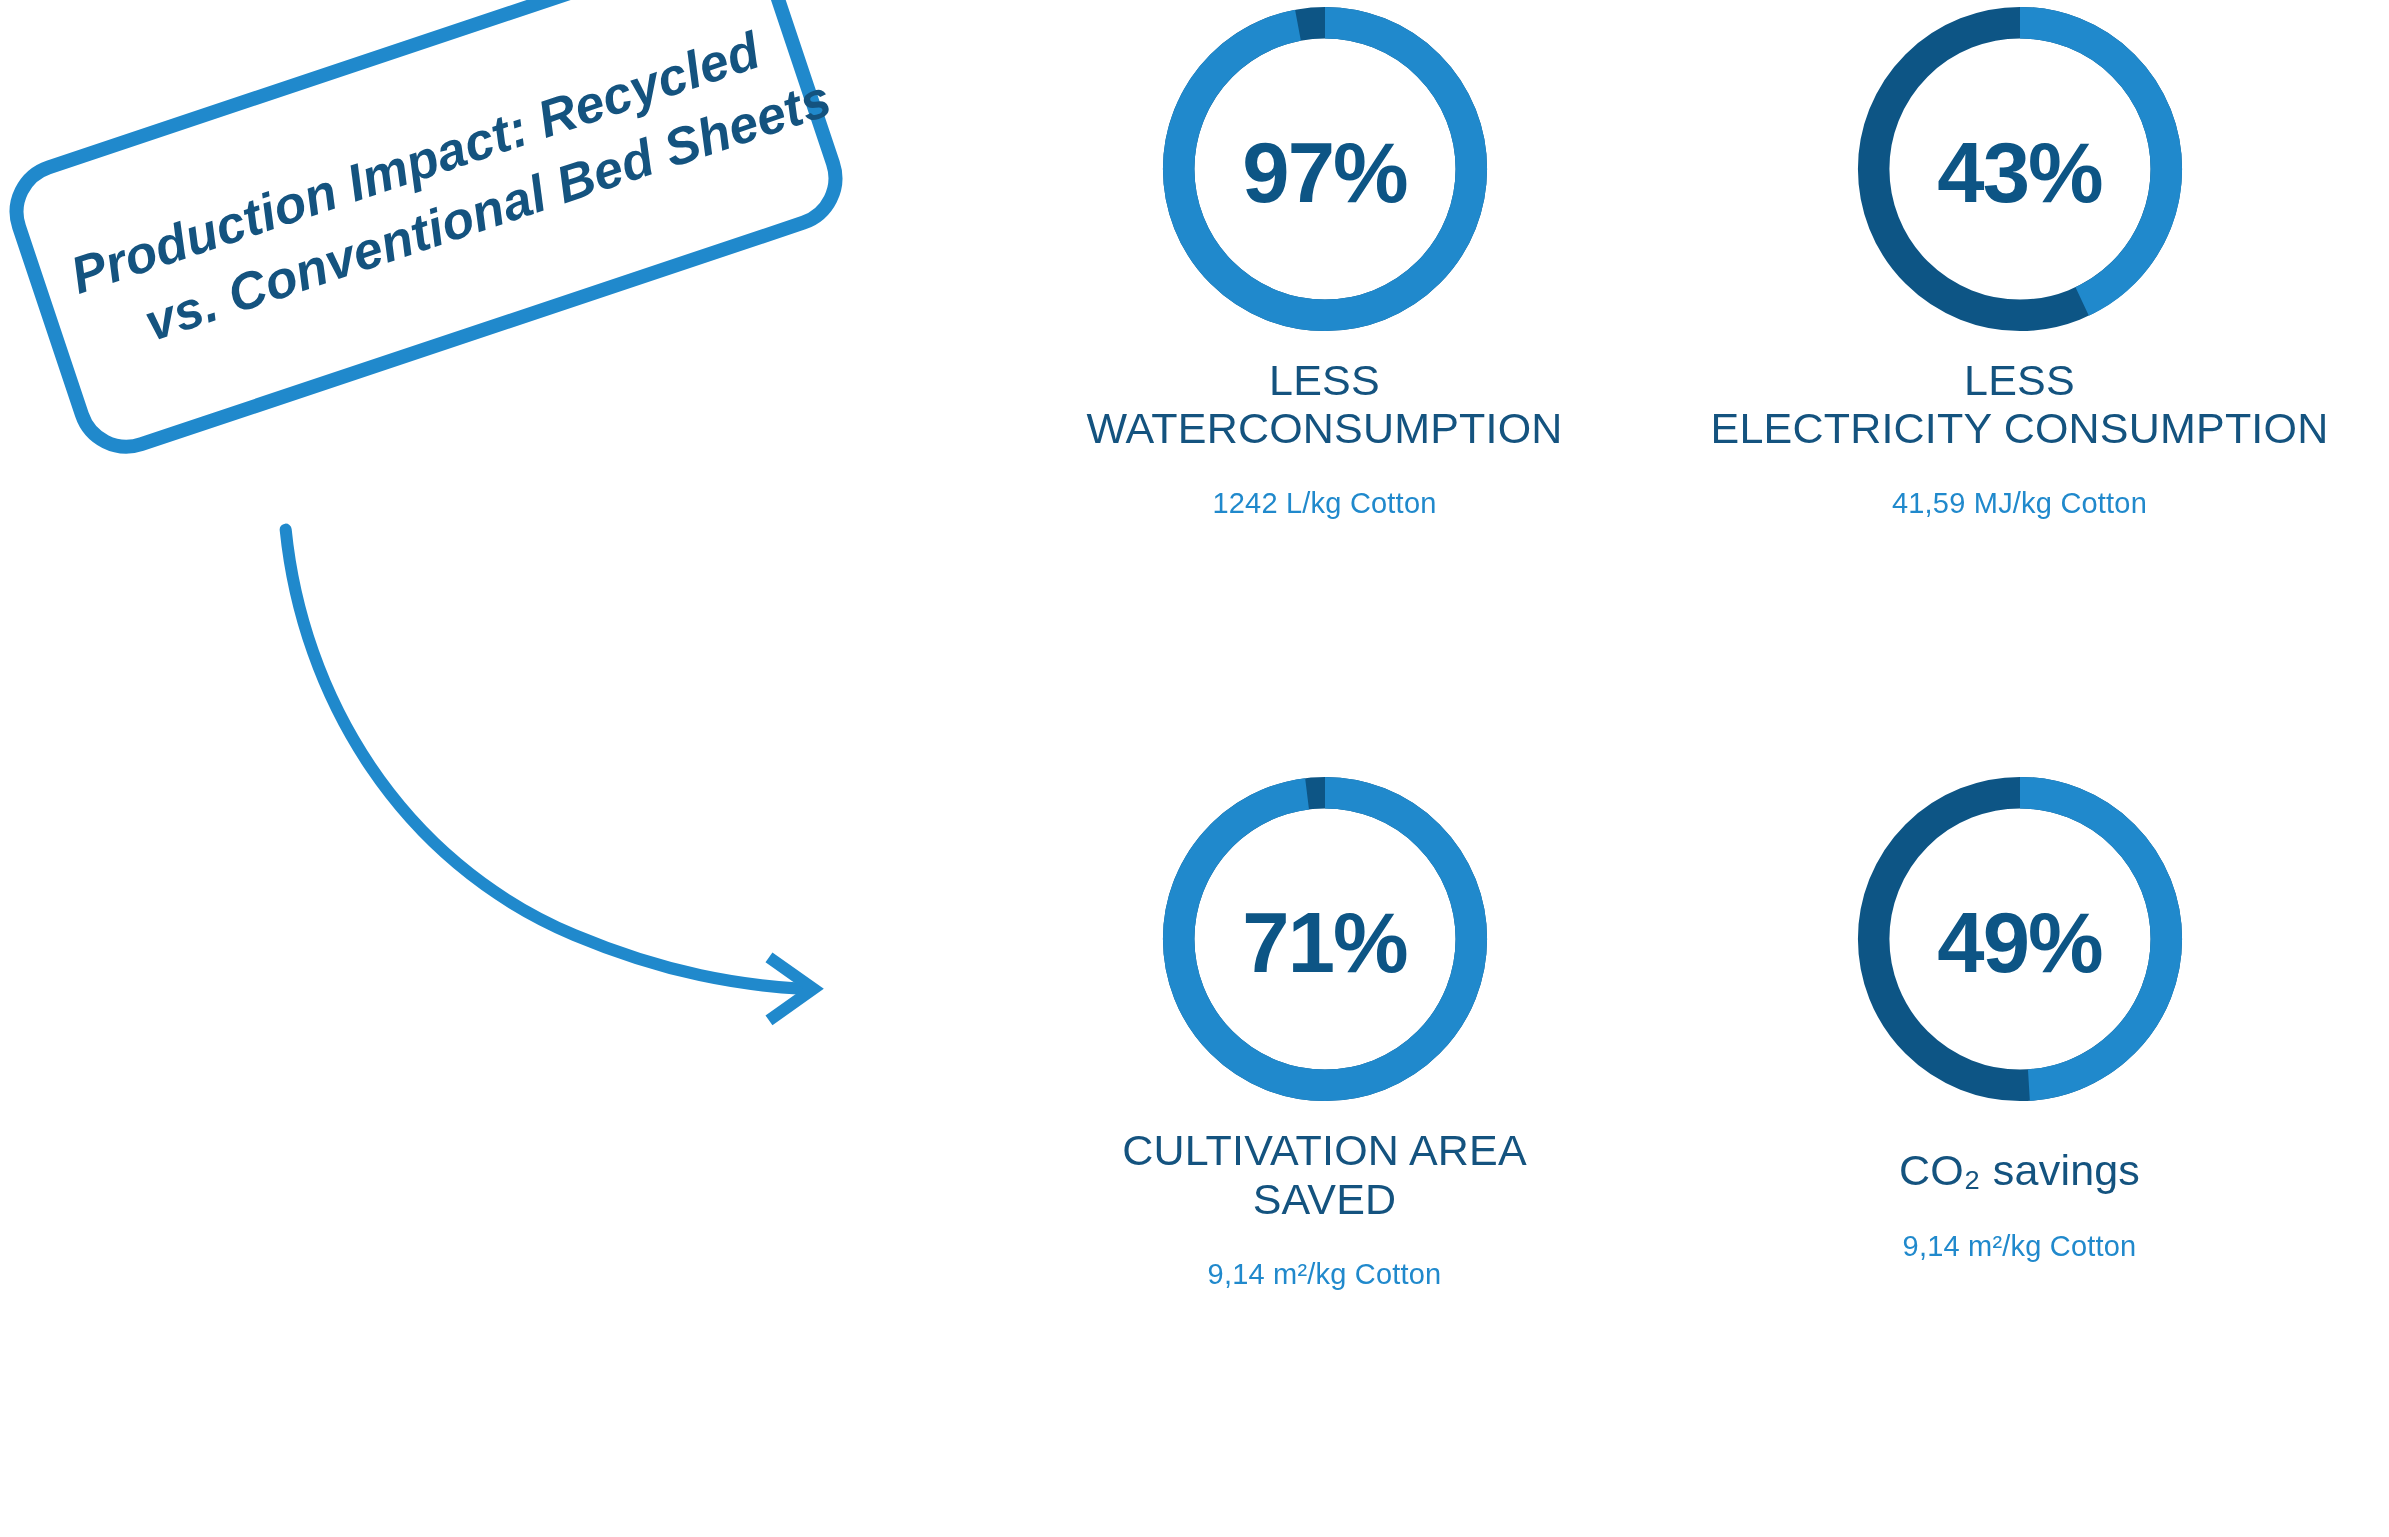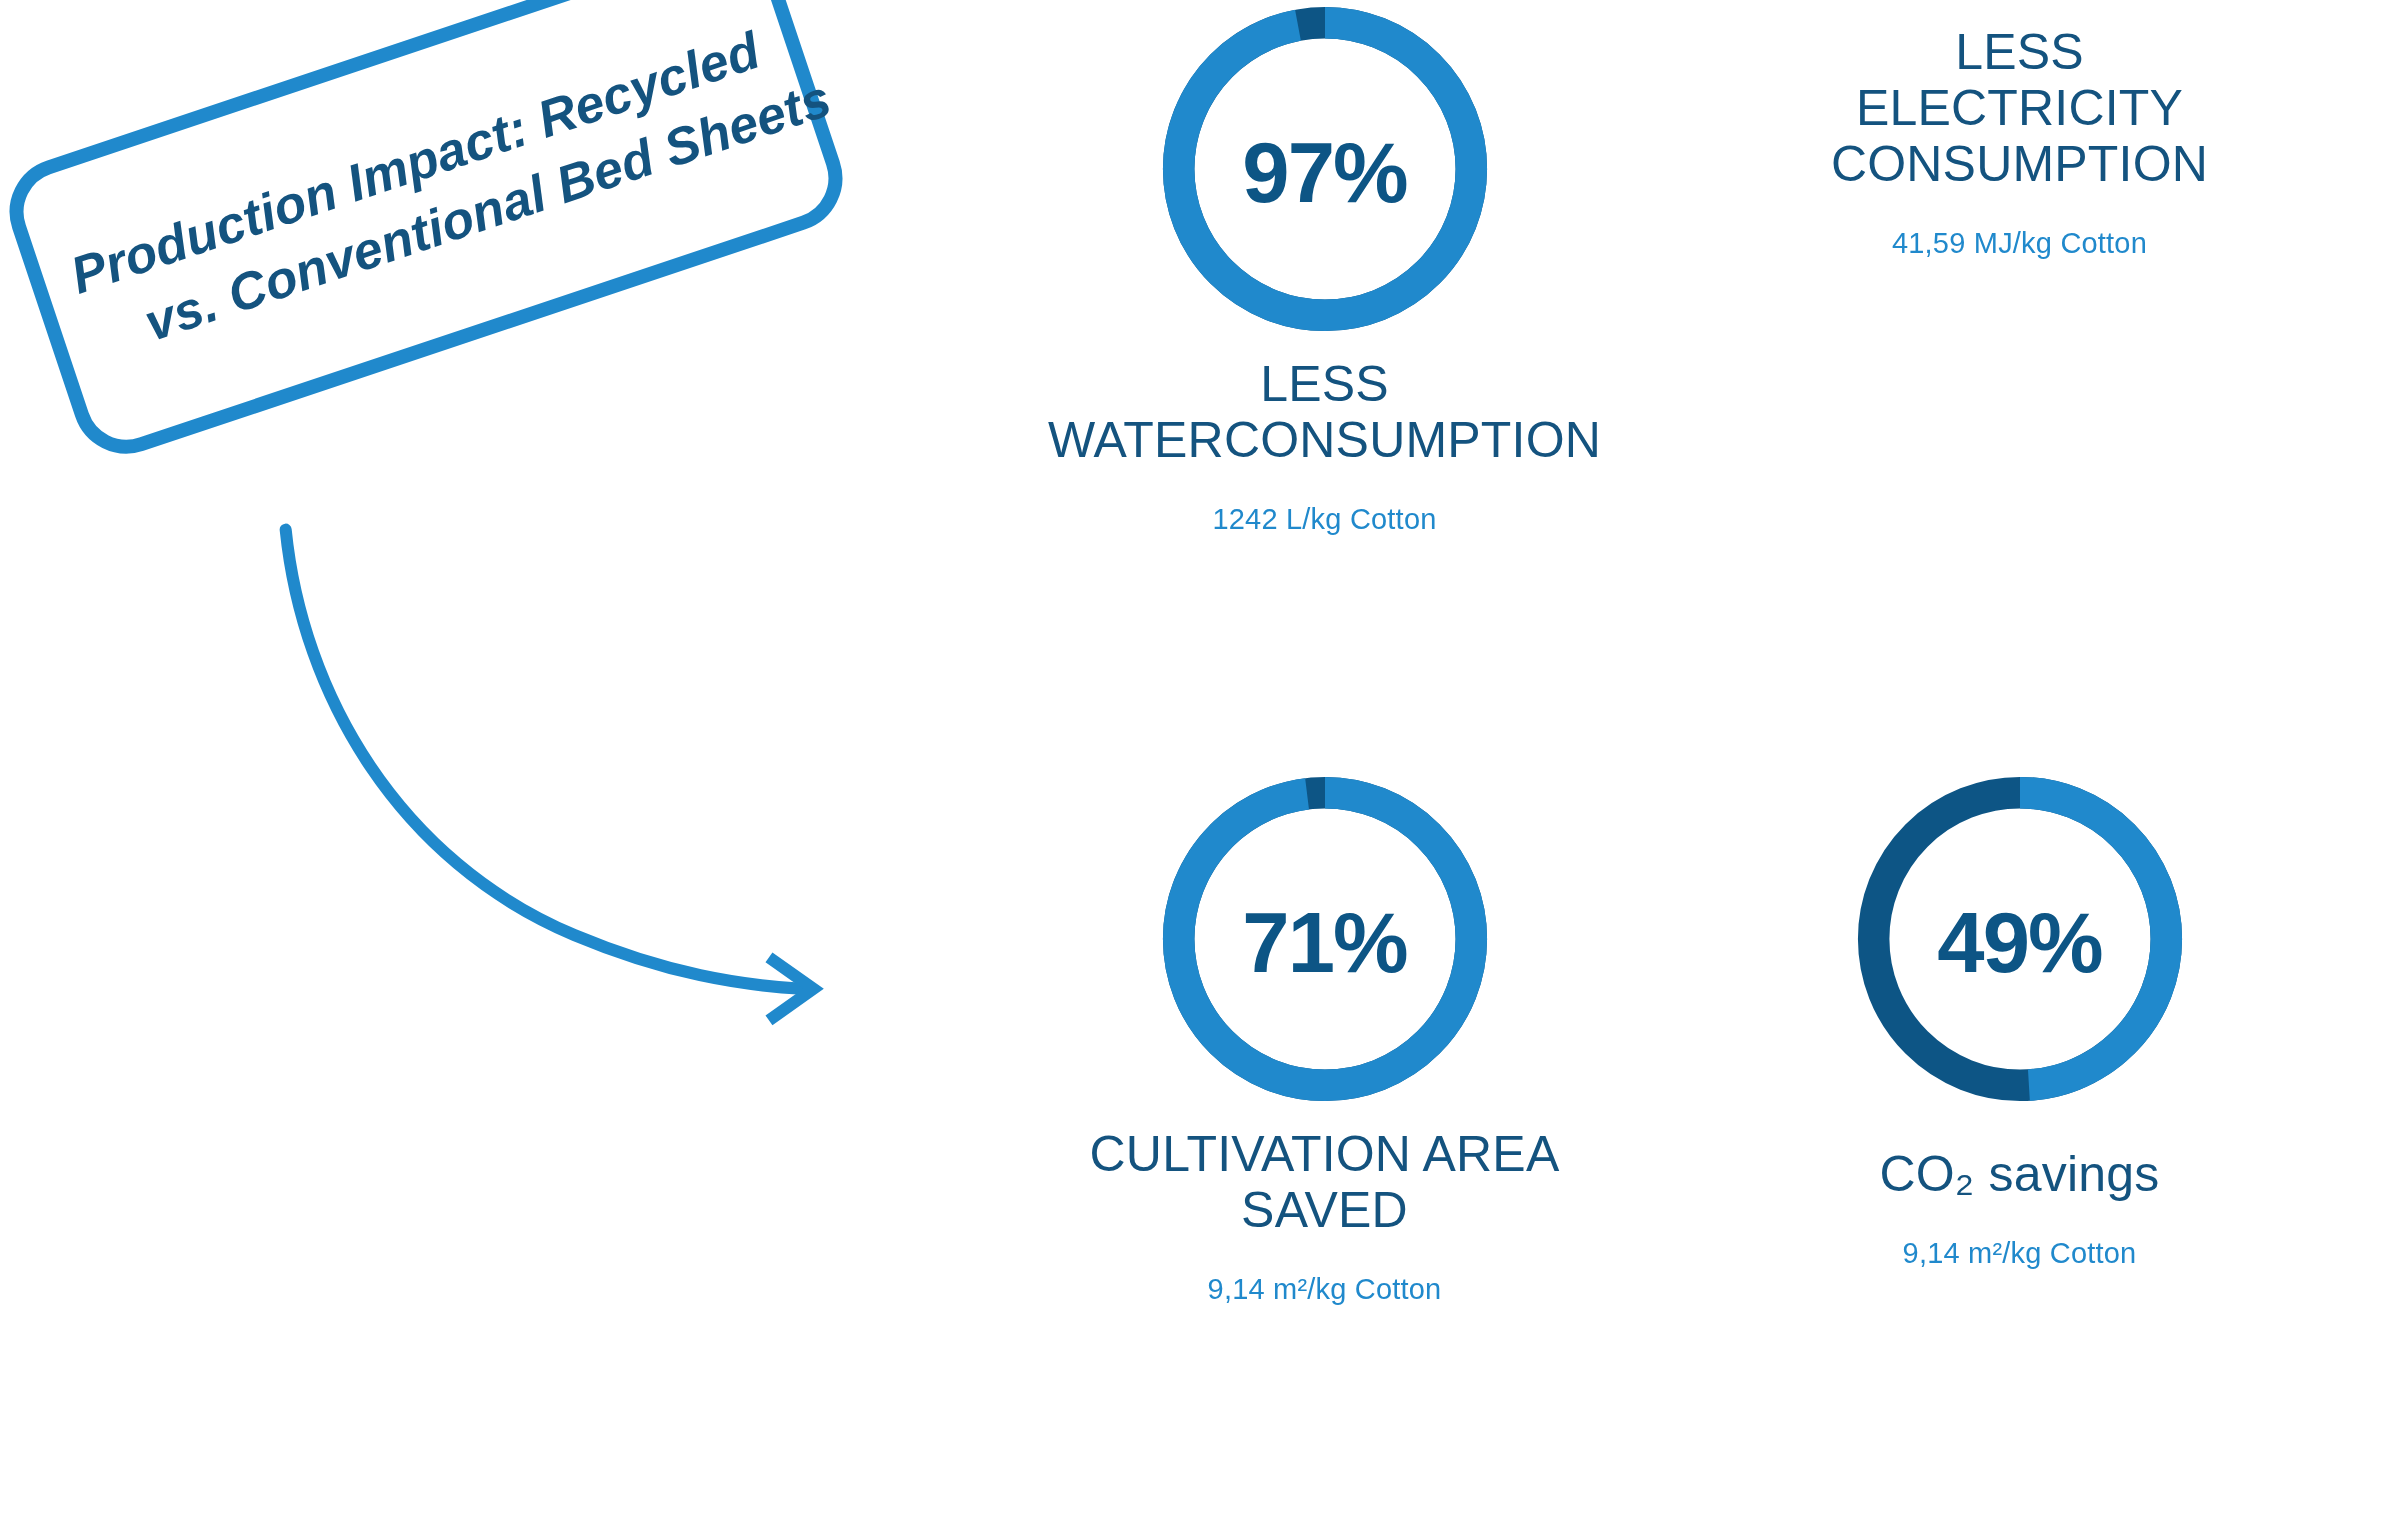--- a/index.html
+++ b/index.html
@@ -97,21 +97,21 @@
     align-items: center;
     justify-content: center;
     color: #0D5585;
     font-size: 85px;
     font-weight: bold;
     letter-spacing: -1.9px;
   }
   .stat-label {
     margin-top: 24px;
     color: #14537F;
-    font-size: 50px;
+    font-size: 43px;
     line-height: 1.12;
     text-align: center;
     white-space: pre-line;
     font-weight: normal;
     letter-spacing: 0.2px;
   }
   .stat-label.mixed {
     text-transform: none;
     margin-top: 44px;
   }
@@ -146,20 +146,27 @@
         <circle cx="176" cy="176" r="158" fill="none" stroke="#2089CC" stroke-width="34" stroke-dasharray="963.0 29.8" stroke-dashoffset="0" transform="rotate(-90 176 176)"></circle>
       </svg>
       <div class="donut-value">97%</div>
     </div>
     <div class="stat-label">LESS
 WATERCONSUMPTION</div>
     <div class="stat-sub">1242 L/kg Cotton</div>
   </div>
 
   <div class="stat-cell r1">
+    <div class="donut-wrap">
+      <svg viewBox="0 0 352 352" xmlns="http://www.w3.org/2000/svg">
+        <circle cx="176" cy="176" r="158" fill="none" stroke="#0D5585" stroke-width="34"></circle>
+        <circle cx="176" cy="176" r="158" fill="none" stroke="#2089CC" stroke-width="34" stroke-dasharray="426.8 566.0" stroke-dashoffset="0" transform="rotate(-90 176 176)"></circle>
+      </svg>
+      <div class="donut-value">43%</div>
+    </div>
     <div class="stat-label">LESS
 ELECTRICITY CONSUMPTION</div>
     <div class="stat-sub">41,59 MJ/kg Cotton</div>
   </div>
 
   <div class="stat-cell r2">
     <div class="donut-wrap">
       <svg viewBox="0 0 352 352" xmlns="http://www.w3.org/2000/svg">
         <circle cx="176" cy="176" r="158" fill="none" stroke="#0D5585" stroke-width="34"></circle>
         <circle cx="176" cy="176" r="158" fill="none" stroke="#2089CC" stroke-width="34" stroke-dasharray="972.9 19.9" stroke-dashoffset="0" transform="rotate(-90 176 176)"></circle>

